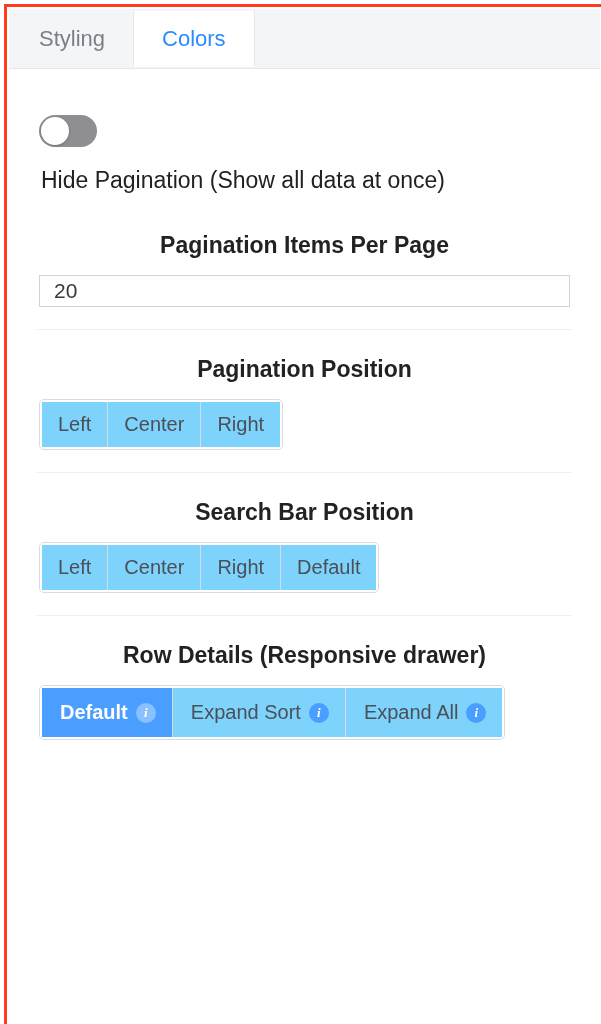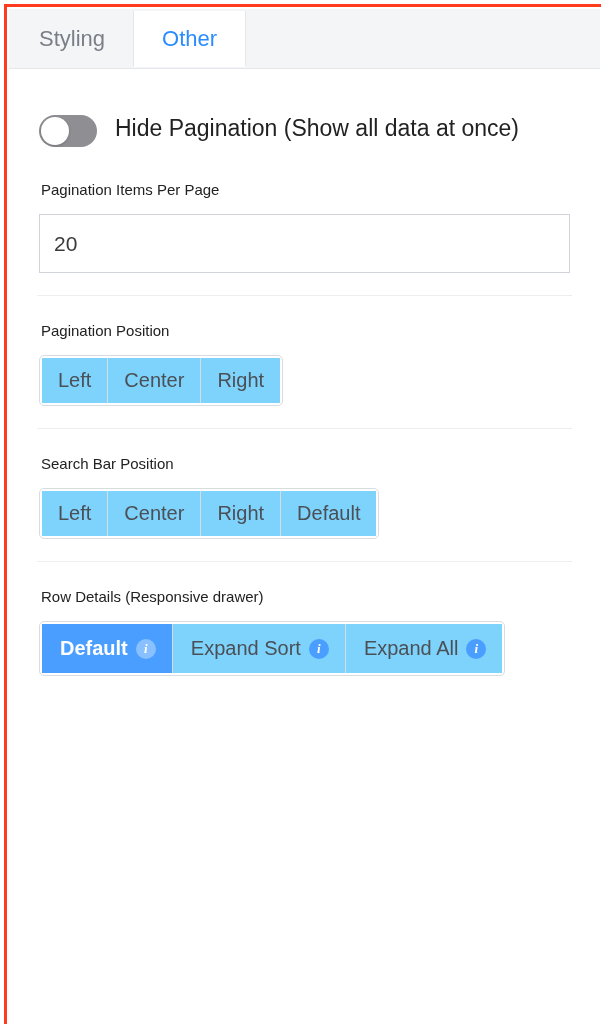--- a/index.html
+++ b/index.html
@@ -48,20 +48,21 @@
     .content {
       padding: 40px 28px 20px 28px;
       flex: 1;
       overflow-y: auto;
     }
     .toggle-row {
       display: flex;
       align-items: flex-start;
       gap: 16px;
       margin-bottom: 28px;
+      flex-direction: column;
     }
     .toggle {
       width: 58px;
       height: 32px;
       background: #8e8e93;
       border-radius: 16px;
       position: relative;
       flex-shrink: 0;
       cursor: pointer;
       margin-top: 4px;
@@ -84,33 +85,34 @@
     }
     .section {
       margin-bottom: 22px;
       padding-bottom: 22px;
       border-bottom: 1px solid #eeeeee;
     }
     .section:last-of-type {
       border-bottom: none;
     }
     .section-label {
-      font-size: 15px;
-      font-weight: 400;
+      font-size: 23px;
+      font-weight: 700;
       color: #222;
       margin-bottom: 14px;
+      text-align: center;
     }
     .text-input {
       width: 100%;
       border: 1px solid #d1d5db;
       padding: 10px 14px;
       font-size: 21px;
       color: #3a3a3a;
       font-family: inherit;
-      height: 59px;
+      height: 32px;
     }
     .btn-group {
       display: inline-flex;
       border: 1px solid #d8dbe0;
       border-radius: 5px;
       overflow: hidden;
     }
     .btn-seg {
       padding: 11px 16px;
       font-size: 20px;
@@ -152,21 +154,21 @@
       color: #fff;
     }
   </style>
 </head>
 <body>
 
 <div class="frame">
 
   <div class="tabs">
     <div class="tab">Styling</div>
-    <div class="tab active">Other</div>
+    <div class="tab active">Colors</div>
   </div>
 
   <div class="content">
 
     <div class="toggle-row">
       <div class="toggle">
         <div class="toggle-knob"></div>
       </div>
       <div class="toggle-label">Hide Pagination (Show all data at once)</div>
     </div>

